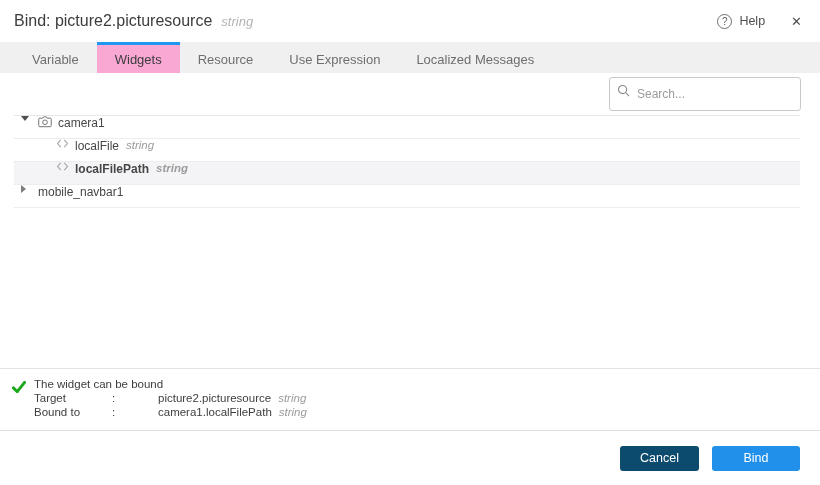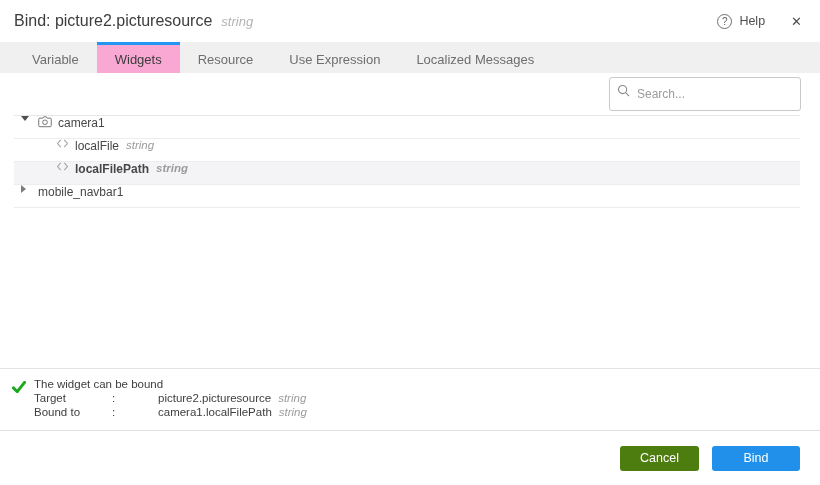--- a/index.html
+++ b/index.html
@@ -55,21 +55,21 @@
   .status-row { display:flex; }
   .s-label { width:78px; }
   .s-colon { width:46px; }
   .s-type { font-style:italic; color:#9b9b9b; margin-left:7px; }
 
   
   .bottom-bar { flex:0 0 55px; border-top:1px solid #e0e0e0; display:flex; align-items:center;
     justify-content:flex-end; padding-right:20px; }
   .btn { height:25px; border:none; border-radius:3px; color:#fff; font-size:12.5px;
     font-family:inherit; cursor:pointer; }
-  .btn.cancel { width:79px; background:#4d7c0f; margin-right:13px; }
+  .btn.cancel { width:79px; background:#0c4a6e; margin-right:13px; }
   .btn.bind { width:88px; background:#2090ea; }
 </style>
 </head>
 <body>
 
 <div class="dialog">
 
   <div class="header">
     <span class="title">Bind: picture2.picturesource</span>
     <span class="title-type">string</span>

